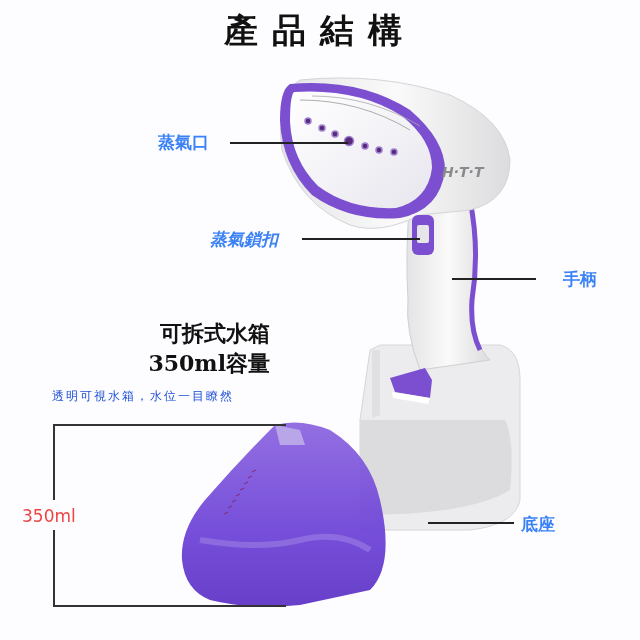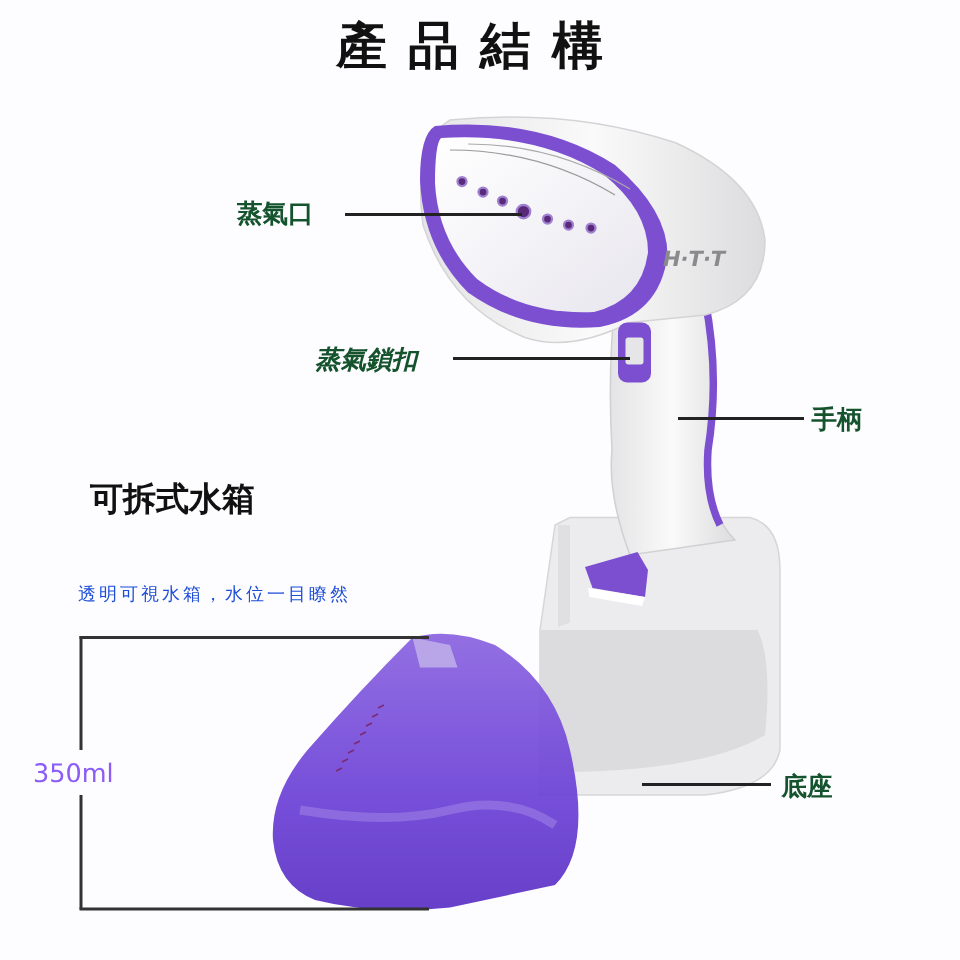--- a/index.html
+++ b/index.html
@@ -1,24 +1,24 @@
 <!DOCTYPE html>
 <html><head>
 <meta charset="utf-8">
 <style>
   html,body{margin:0;padding:0;}
   body{width:640px;height:640px;background:#fdfcfe;position:relative;overflow:hidden;font-family:"DejaVu Serif",serif;color:#111;}
   .abs{position:absolute;}
   .title{left:0;width:640px;top:8px;text-align:center;font-size:34px;font-weight:bold;letter-spacing:14px;font-family:"DejaVu Serif",serif;}
-  .label{font-size:17px;font-weight:bold;color:#14532d;font-family:"DejaVu Serif",serif;}
+  .label{font-size:17px;font-weight:bold;color:#3b82f6;font-family:"DejaVu Serif",serif;}
   .line{background:#222;height:2px;}
   .vline{background:#333;width:2px;}
-  .feat-title{font-size:22px;font-weight:bold;text-align:left;line-height:30px;}
+  .feat-title{font-size:22px;font-weight:bold;text-align:right;line-height:30px;}
   .feat-sub{font-size:12px;color:#1d4ed8;letter-spacing:2px;}
-  .dim{font-family:"DejaVu Sans",sans-serif;font-size:17px;color:#8b5cf6;}
+  .dim{font-family:"DejaVu Sans",sans-serif;font-size:17px;color:#ef4444;}
   svg{position:absolute;left:0;top:0;}
 </style>
 </head>
 <body>
 
 <div class="abs title">產品結構</div>
 
 <svg width="640" height="640" viewBox="0 0 640 640">
   <defs>
     <linearGradient id="bodyg" x1="0" x2="1">
@@ -88,28 +88,29 @@
 
   <text x="442" y="177" font-family="DejaVu Sans, sans-serif" font-size="14" font-weight="bold" font-style="italic" fill="#8a8a8c">H·T·T</text>
 </svg>
 
 <div class="abs label" style="left:158px;top:131px;">蒸氣口</div>
 <div class="abs line" style="left:230px;top:142px;width:118px;"></div>
 
 <div class="abs label" style="left:210px;top:228px;font-style:italic;">蒸氣鎖扣</div>
 <div class="abs line" style="left:302px;top:238px;width:118px;"></div>
 
-<div class="abs label" style="left:541px;top:268px;">手柄</div>
+<div class="abs label" style="left:563px;top:268px;">手柄</div>
 <div class="abs line" style="left:452px;top:278px;width:84px;"></div>
 
 <div class="abs label" style="left:521px;top:513px;text-align:right;">底座</div>
 <div class="abs line" style="left:428px;top:522px;width:86px;"></div>
 
 <div class="abs" style="left:60px;top:318px;width:210px;">
   <div class="feat-title">可拆式水箱</div>
+  <div class="feat-title">350ml容量</div>
 </div>
 <div class="abs feat-sub" style="left:52px;top:388px;">透明可視水箱，水位一目瞭然</div>
 
 <div class="abs line" style="left:53px;top:424px;width:233px;background:#333;"></div>
 <div class="abs line" style="left:53px;top:605px;width:233px;background:#333;"></div>
 <div class="abs vline" style="left:53px;top:424px;height:76px;"></div>
 <div class="abs vline" style="left:53px;top:530px;height:76px;"></div>
 <div class="abs dim" style="left:22px;top:506px;">350ml</div>
 
 </body></html>

